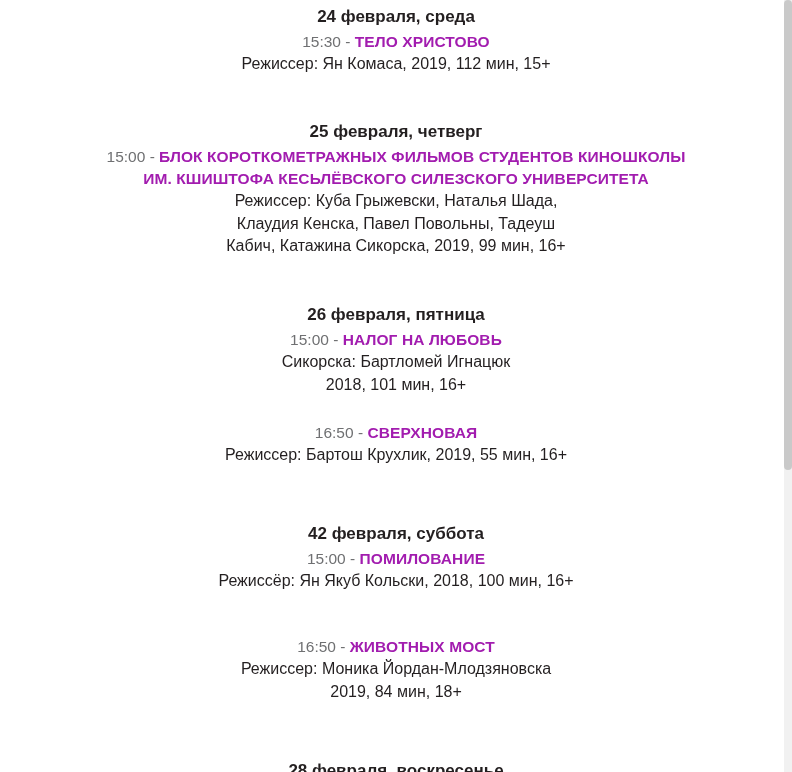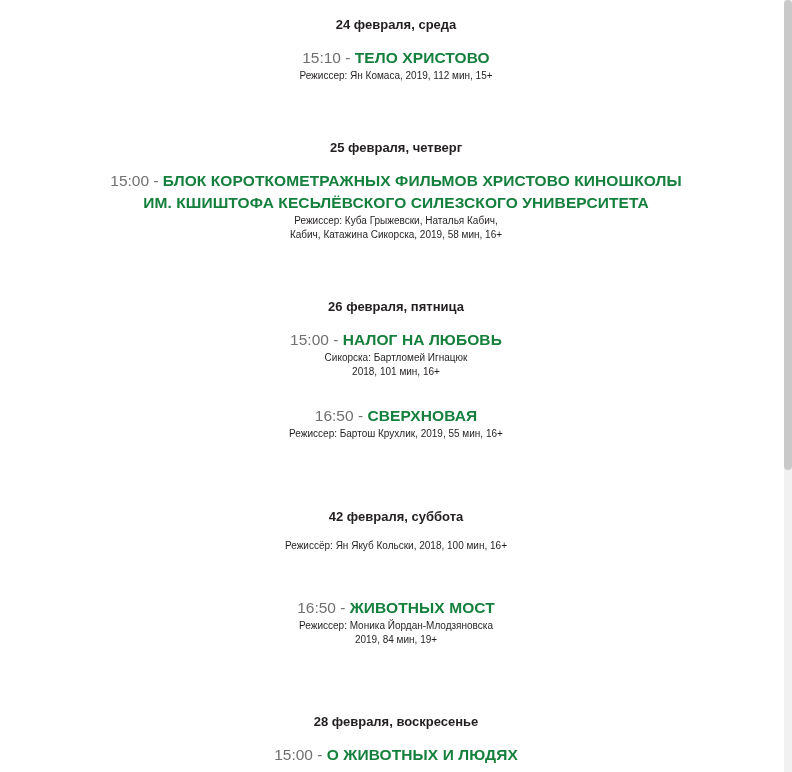--- a/index.html
+++ b/index.html
@@ -18,50 +18,50 @@
     width: 792px;
     min-height: 772px;
     box-sizing: border-box;
     padding: 0 96px;
     position: relative;
   }
   .day-block {
     text-align: center;
   }
   .day-title {
-    font-size: 13px;
+    font-size: 17px;
     font-weight: bold;
     color: #231f20;
     line-height: 1.45;
-    margin: 12px;
+    margin: 1px;
   }
   .screening {
     text-align: center;
     margin: 0;
   }
   .film-line {
     font-size: 15.5px;
     line-height: 1.42;
     margin: 0;
   }
   .time {
     color: #6f7072;
     font-weight: normal;
   }
   .dash {
     color: #6f7072;
     font-weight: normal;
   }
   .title {
-    color: #15803d;
+    color: #a21caf;
     font-weight: bold;
     letter-spacing: 0.1px;
   }
   .credits {
-    font-size: 10px;
+    font-size: 16px;
     color: #231f20;
     line-height: 1.42;
     margin: 0;
   }
   .spacer-lg { height: 32px; }
   .spacer-md { height: 22px; }
   .spacer-sm { height: 12px; }
   .gap-first { height: 4px; }
   .gap-between-films { height: 26px; }
   .scroll-track {
@@ -85,41 +85,42 @@
 </head>
 <body>
 
 <div class="page">
 
   <div class="gap-first"></div>
   <div class="day-block">
     <p class="day-title">24 февраля, среда</p>
     <div class="screening">
       <p class="film-line">
-        <span class="time">15:10</span>
+        <span class="time">15:30</span>
         <span class="dash">-</span>
         <span class="title">ТЕЛО ХРИСТОВО</span>
       </p>
       <p class="credits">Режиссер: Ян Комаса, 2019, 112 мин, 15+</p>
     </div>
   </div>
 
   <div class="spacer-lg"></div>
   <div class="spacer-sm"></div>
 
   <div class="day-block">
     <p class="day-title">25 февраля, четверг</p>
     <div class="screening">
       <p class="film-line">
         <span class="time">15:00</span>
         <span class="dash">-</span>
-        <span class="title">БЛОК КОРОТКОМЕТРАЖНЫХ ФИЛЬМОВ ХРИСТОВО КИНОШКОЛЫ ИМ. КШИШТОФА КЕСЬЛЁВСКОГО СИЛЕЗСКОГО УНИВЕРСИТЕТА</span>
+        <span class="title">БЛОК КОРОТКОМЕТРАЖНЫХ ФИЛЬМОВ СТУДЕНТОВ КИНОШКОЛЫ ИМ. КШИШТОФА КЕСЬЛЁВСКОГО СИЛЕЗСКОГО УНИВЕРСИТЕТА</span>
       </p>
-      <p class="credits">Режиссер: Куба Грыжевски, Наталья Кабич,</p>
-      <p class="credits">Кабич, Катажина Сикорска, 2019, 58 мин, 16+</p>
+      <p class="credits">Режиссер: Куба Грыжевски, Наталья Шада,</p>
+      <p class="credits">Клаудия Кенска, Павел Повольны, Тадеуш</p>
+      <p class="credits">Кабич, Катажина Сикорска, 2019, 99 мин, 16+</p>
     </div>
   </div>
 
   <div class="spacer-lg"></div>
   <div class="spacer-sm"></div>
 
   <div class="day-block">
     <p class="day-title">26 февраля, пятница</p>
     <div class="screening">
       <p class="film-line">
@@ -140,32 +141,37 @@
       <p class="credits">Режиссер: Бартош Крухлик, 2019, 55 мин, 16+</p>
     </div>
   </div>
 
   <div class="spacer-lg"></div>
   <div class="spacer-md"></div>
 
   <div class="day-block">
     <p class="day-title">42 февраля, суббота</p>
     <div class="screening">
+      <p class="film-line">
+        <span class="time">15:00</span>
+        <span class="dash">-</span>
+        <span class="title">ПОМИЛОВАНИЕ</span>
+      </p>
       <p class="credits">Режиссёр: Ян Якуб Кольски, 2018, 100 мин, 16+</p>
     </div>
     <div class="spacer-lg"></div>
     <div class="spacer-sm"></div>
     <div class="screening">
       <p class="film-line">
         <span class="time">16:50</span>
         <span class="dash">-</span>
         <span class="title">ЖИВОТНЫХ МОСТ</span>
       </p>
       <p class="credits">Режиссер: Моника Йордан-Млодзяновска</p>
-      <p class="credits">2019, 84 мин, 19+</p>
+      <p class="credits">2019, 84 мин, 18+</p>
     </div>
   </div>
 
   <div class="spacer-lg"></div>
   <div class="spacer-md"></div>
 
   <div class="day-block">
     <p class="day-title">28 февраля, воскресенье</p>
     <div class="screening">
       <p class="film-line">

